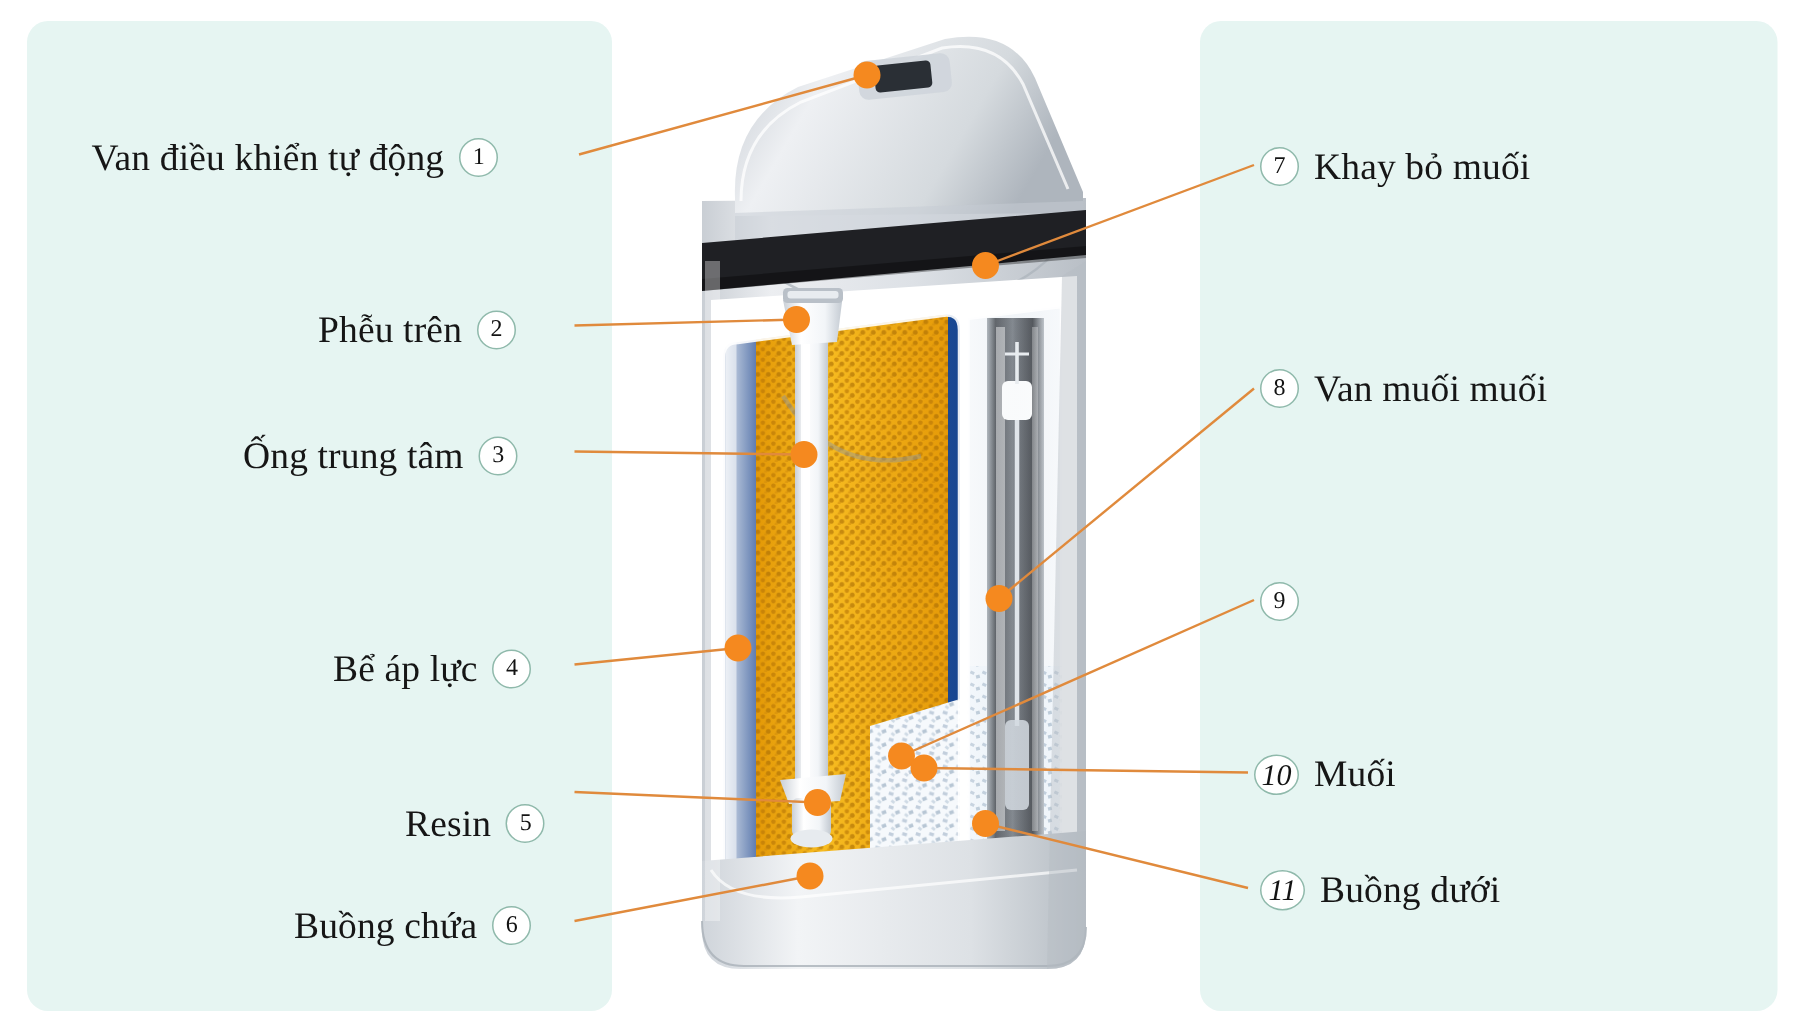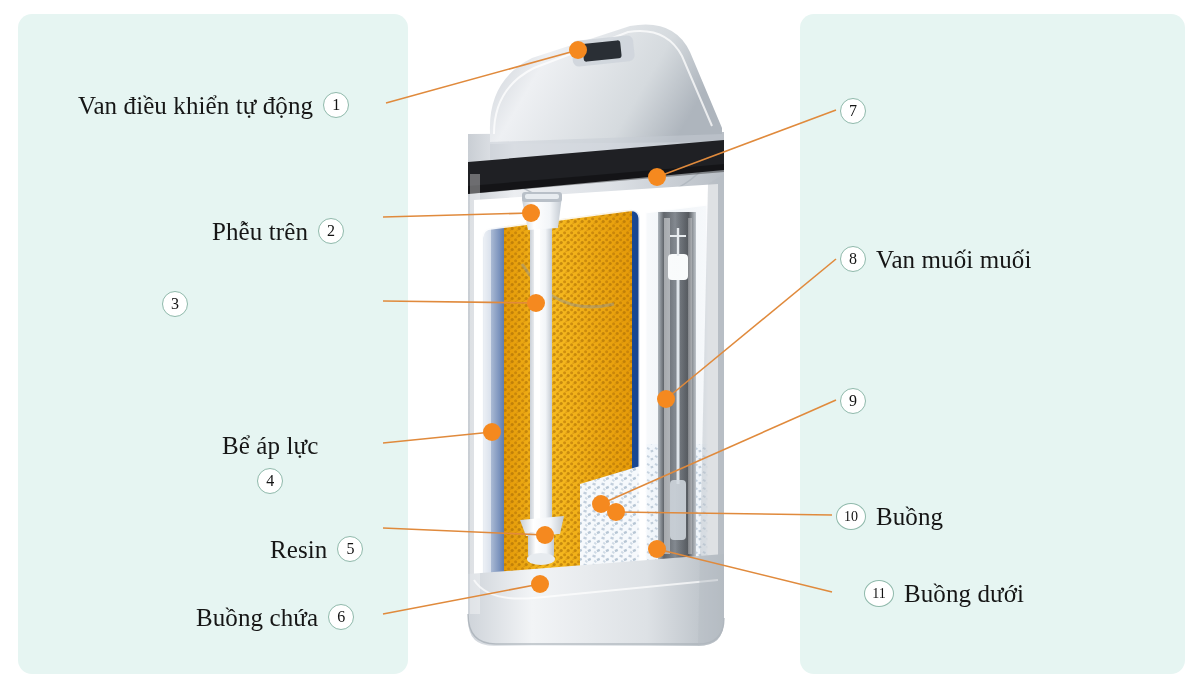--- a/index.html
+++ b/index.html
@@ -14,21 +14,21 @@
 
   
   .callout{position:absolute;display:flex;align-items:center;gap:10px;
            white-space:nowrap;}
   .callout .txt{font-size:25px;color:#161616;line-height:1;
                 letter-spacing:.1px;}
   .badge{width:26px;height:26px;border-radius:50%;background:#ffffff;
          border:1.6px solid #8fb9ab;box-sizing:border-box;
          display:flex;align-items:center;justify-content:center;
          font-size:16px;color:#131313;flex:0 0 auto;line-height:1;}
-  .badge.wide{width:30px;height:27px;border-radius:50%;font-size:14px;}
+  .badge.wide{width:30px;height:27px;border-radius:50%;font-size:20px;font-style:italic;}
   .callout.right{flex-direction:row;}
 
   
   #leaders{position:absolute;left:0;top:0;width:1200px;height:688px;
            pointer-events:none;}
 
   
   #device{position:absolute;left:430px;top:14px;width:330px;height:660px;}
   #dev-svg{position:absolute;left:0;top:0;}
 </style>
@@ -212,56 +212,58 @@
       <circle cx="545" cy="535" r="9"></circle>
       <circle cx="540" cy="584" r="9"></circle>
       <circle cx="657" cy="177" r="9"></circle>
       <circle cx="666" cy="399" r="9"></circle>
       <circle cx="601" cy="504" r="9"></circle>
       <circle cx="616" cy="512" r="9"></circle>
       <circle cx="657" cy="549" r="9"></circle>
     </g>
   </svg>
 
-  <div class="callout" id="c1" style="left:78px;top:92px;">
+  <div class="callout" id="c1" style="left:61px;top:92px;">
     <span class="txt">Van điều khiển tự động</span>
     <span class="badge">1</span>
   </div>
-  <div class="callout" id="c2" style="left:212px;top:218px;">
+  <div class="callout" id="c2" style="left:212px;top:207px;">
     <span class="txt">Phễu trên</span>
     <span class="badge">2</span>
   </div>
   <div class="callout" id="c3" style="left:162px;top:291px;">
+    <span class="txt">Ống trung tâm</span>
     <span class="badge">3</span>
   </div>
-  <div class="callout" id="c4" style="left:222px;top:433px;flex-direction:column;">
+  <div class="callout" id="c4" style="left:222px;top:433px;">
     <span class="txt">Bể áp lực</span>
     <span class="badge">4</span>
   </div>
   <div class="callout" id="c5" style="left:270px;top:536px;">
     <span class="txt">Resin</span>
     <span class="badge">5</span>
   </div>
   <div class="callout" id="c6" style="left:196px;top:604px;">
     <span class="txt">Buồng chứa</span>
     <span class="badge">6</span>
   </div>
 
   <div class="callout right" id="c7" style="left:840px;top:98px;">
     <span class="badge">7</span>
+    <span class="txt">Khay bỏ muối</span>
   </div>
   <div class="callout right" id="c8" style="left:840px;top:246px;">
     <span class="badge">8</span>
     <span class="txt">Van muối muối</span>
   </div>
   <div class="callout right" id="c9" style="left:840px;top:388px;">
     <span class="badge">9</span>
   </div>
   <div class="callout right" id="c10" style="left:836px;top:503px;">
     <span class="badge wide">10</span>
-    <span class="txt">Buồng</span>
-  </div>
-  <div class="callout right" id="c11" style="left:864px;top:580px;">
+    <span class="txt">Muối</span>
+  </div>
+  <div class="callout right" id="c11" style="left:840px;top:580px;">
     <span class="badge wide">11</span>
     <span class="txt">Buồng dưới</span>
   </div>
 
 </div>
 
 </body></html>

